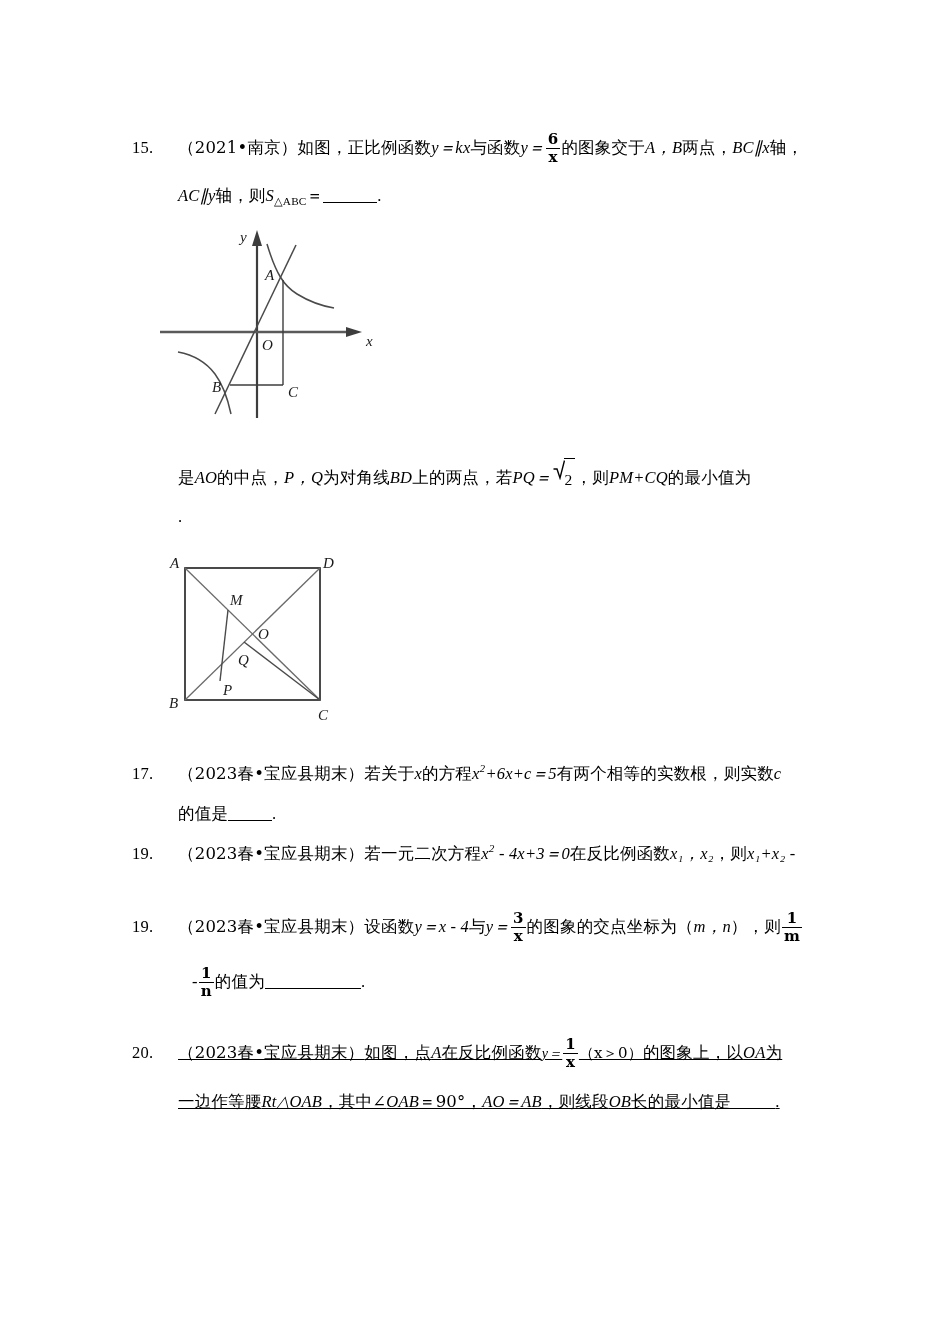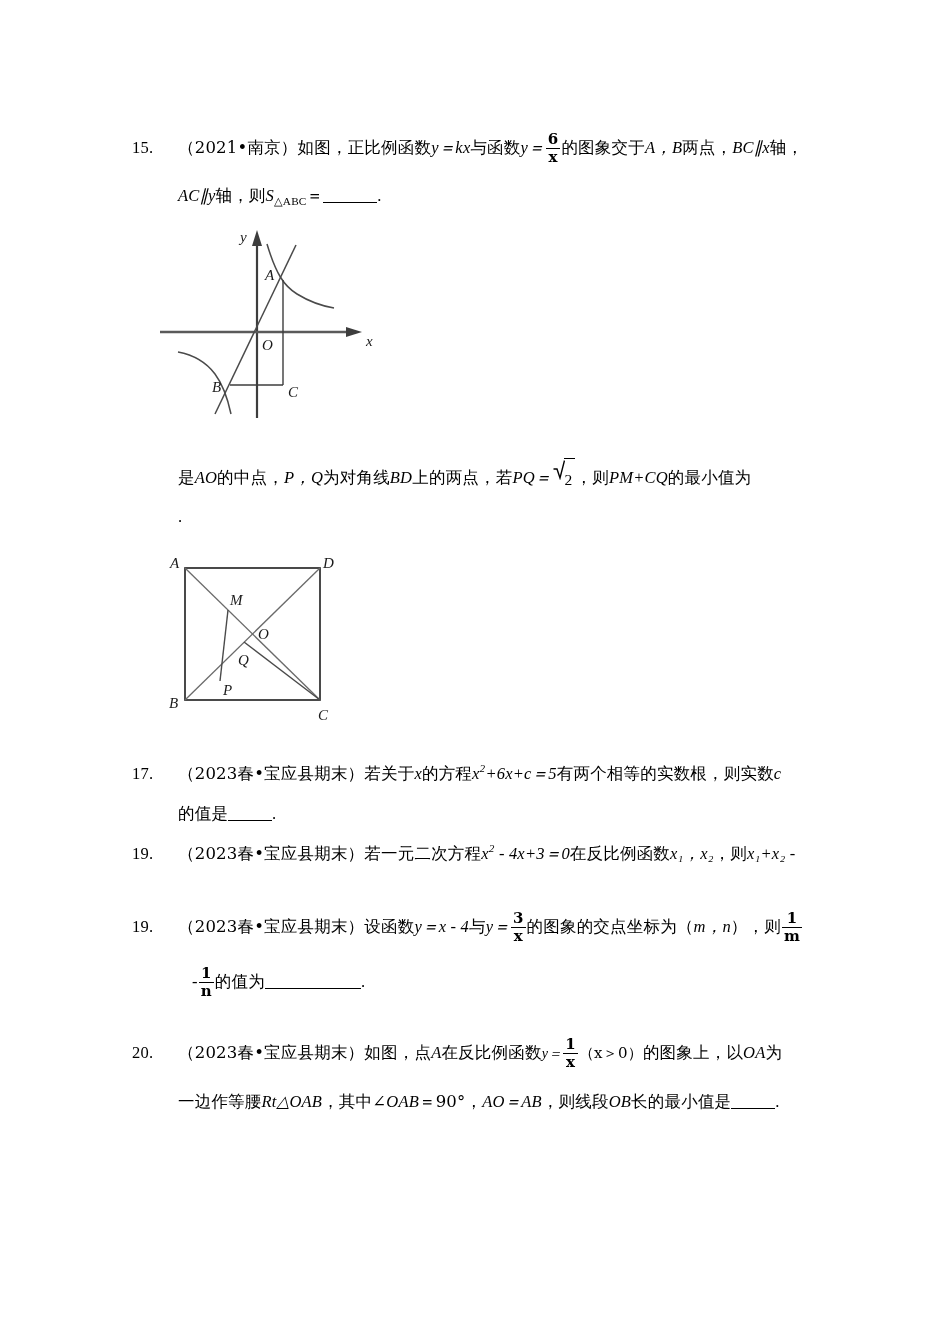--- a/index.html
+++ b/index.html
@@ -225,21 +225,21 @@
 
   <div class="problem" style="top:905px;">
     <div class="qline" style="line-height:44px;">
       <span class="qnum">19.</span><span class="cjk">（2023春•宝应县期末）</span><span class="cjk">设函数</span><span class="ital">y＝x - 4</span><span class="cjk">与</span><span class="ital">y＝</span><span class="frac serifnum"><span class="num">3</span><span class="den">x</span></span><span class="cjk">的图象的交点坐标为（</span><span class="ital">m，n</span><span class="cjk">），则</span><span class="frac serifnum"><span class="num">1</span><span class="den">m</span></span>
     </div>
     <div class="qline" style="line-height:66px;">
       <span class="indent" style="width:60px;"></span><span>-</span><span class="frac serifnum"><span class="num">1</span><span class="den">n</span></span><span class="cjk">的值为</span><span class="blank w3"></span><span>.</span>
     </div>
   </div>
 
-  <div class="problem" style="top:1030px;">
+  <div class="problem" style="top:1030px;text-decoration:underline;">
     <div class="qline" style="line-height:46px;">
       <span class="qnum">20.</span><span class="cjk">（2023春•宝应县期末）</span><span class="cjk">如图，点</span><span class="ital">A</span><span class="cjk">在反比例函数</span><span class="ital" style="font-size:14px;">y＝</span><span class="frac serifnum"><span class="num">1</span><span class="den">x</span></span><span class="cjk" style="font-size:15px;">（x＞0）</span><span class="cjk">的图象上，以</span><span class="ital">OA</span><span class="cjk">为</span>
     </div>
     <div class="qline" style="line-height:50px;">
       <span class="indent"></span><span class="cjk">一边作等腰</span><span class="ital">Rt△OAB</span><span class="cjk">，其中∠</span><span class="ital">OAB</span><span class="cjk">＝90°，</span><span class="ital">AO＝AB</span><span class="cjk">，则线段</span><span class="ital">OB</span><span class="cjk">长的最小值是</span><span class="blank w2"></span><span>.</span>
     </div>
   </div>
 
 </div>
 

